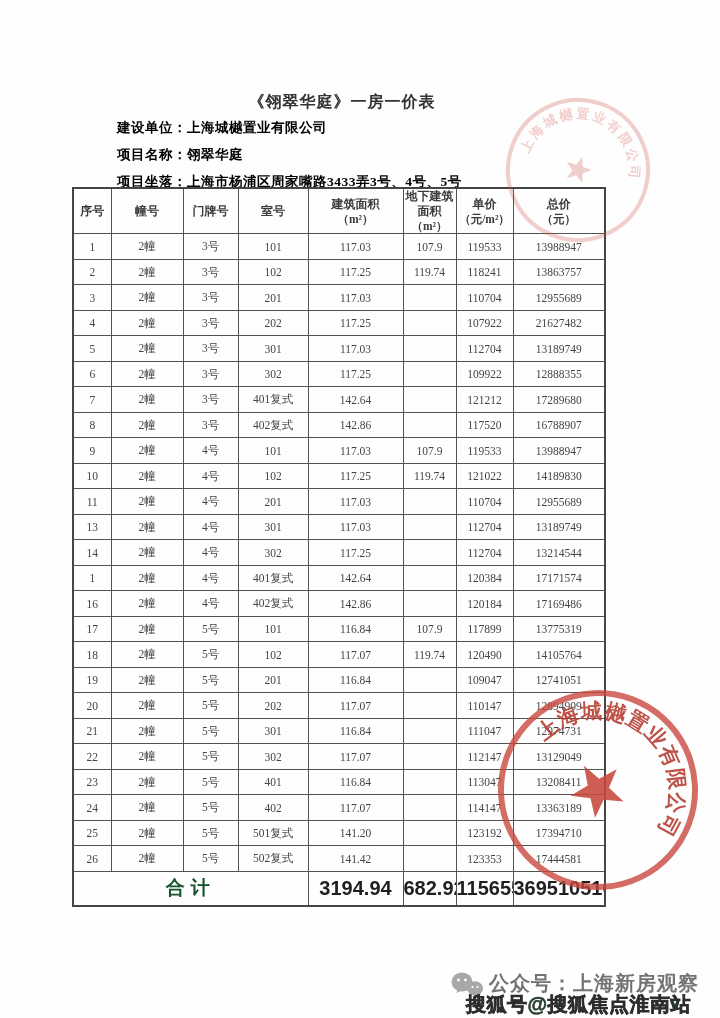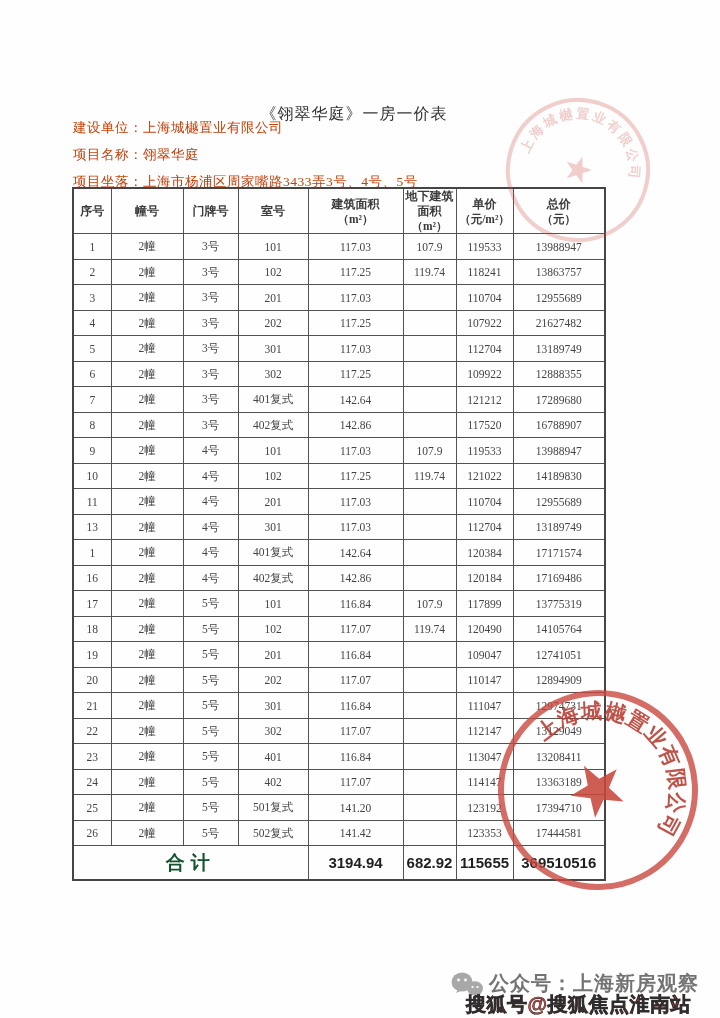--- a/index.html
+++ b/index.html
@@ -1,49 +1,49 @@
 <!DOCTYPE html>
 <html><head>
 <meta charset="utf-8">
 <style>
   html,body { margin:0; padding:0; background:#ffffff; }
   .page {
     position:relative; width:720px; height:1018px; background:#fffefe;
     overflow:hidden; font-family:"Liberation Serif","DejaVu Serif",serif; color:#3c3c3c;
   }
   .title {
-    position:absolute; top:88px; left:72px; width:532px; margin:16px;
-    text-align:center; font-size:16px; font-weight:normal; letter-spacing:1px; color:#333;
+    position:absolute; top:88px; left:72px; width:532px; margin:4px;
+    text-align:center; font-size:16px; font-weight:bold; letter-spacing:1px; color:#333;
   }
   .meta { position:absolute; top:114px; left:73px; }
-  .meta-line { font-size:13.5px; font-weight:normal; height:27px; line-height:27px; color:#c2410c; letter-spacing:0.5px; }
+  .meta-line { font-size:13.5px; font-weight:bold; height:27px; line-height:27px; color:#000000; letter-spacing:0.5px;margin-left:44px; }
   table.price {
     position:absolute; top:187px; left:72px; width:532px;
     border-collapse:collapse; table-layout:fixed; border:2px solid #454545;
   }
   .price th, .price td { border:1px solid #525252; text-align:center; vertical-align:middle; padding:0; overflow:hidden; }
   .price thead th { height:44px; font-size:12px; font-weight:bold; line-height:1.25; color:#3a3a3a; }
   .price thead .h-unit { font-weight:bold; font-size:11.5px; }
   .price tbody td { height:24.5px; font-size:11.5px; color:#444; }
   .price tfoot td { height:33px; }
   .sum-label { font-size:19px; font-weight:bold; letter-spacing:6px; color:#14532d; }
-  .sum-val { font-size:15px; font-weight:bold; color:#1f1f1f; font-family:"Liberation Sans","DejaVu Sans",sans-serif; }
+  .sum-val { font-size:20px; font-weight:bold; color:#1f1f1f; font-family:"Liberation Sans","DejaVu Sans",sans-serif; }
   
   .stamp { position:absolute; pointer-events:none; }
   .stamp-main { left:488px; top:680px; width:220px; height:220px; opacity:0.88; }
   .stamp-faint { left:498px; top:90px; width:160px; height:160px; opacity:0.26; }
   
   .wechat-icon { position:absolute; left:450px; top:971px; }
   .wechat-text {
     position:absolute; left:489px; top:970px; font-size:20px; letter-spacing:1px;
     color:#737373; font-weight:bold; font-family:"Liberation Sans","DejaVu Sans",sans-serif;
   }
   .sohu-text {
     position:absolute; left:466px; top:991px; font-size:20px; letter-spacing:0.5px;
-    color:#ef4444; font-weight:bold; font-family:"Liberation Sans","DejaVu Sans",sans-serif;
+    color:#14532d; font-weight:bold; font-family:"Liberation Sans","DejaVu Sans",sans-serif;
     -webkit-text-stroke:0.6px #2d2d2d;
   }
 </style>
 </head>
 <body>
 
 <div class="page">
 
   <h1 class="title">《翎翠华庭》一房一价表</h1>
 
@@ -209,20 +209,30 @@
         </tr>
         <tr>
           <td>13</td>
           <td>2幢</td>
           <td>4号</td>
           <td>301</td>
           <td>117.03</td>
           <td></td>
           <td>112704</td>
           <td>13189749</td>
+        </tr>
+        <tr>
+          <td>14</td>
+          <td>2幢</td>
+          <td>4号</td>
+          <td>302</td>
+          <td>117.25</td>
+          <td></td>
+          <td>112704</td>
+          <td>13214544</td>
         </tr>
         <tr>
           <td>1</td>
           <td>2幢</td>
           <td>4号</td>
           <td>401复式</td>
           <td>142.64</td>
           <td></td>
           <td>120384</td>
           <td>17171574</td>

